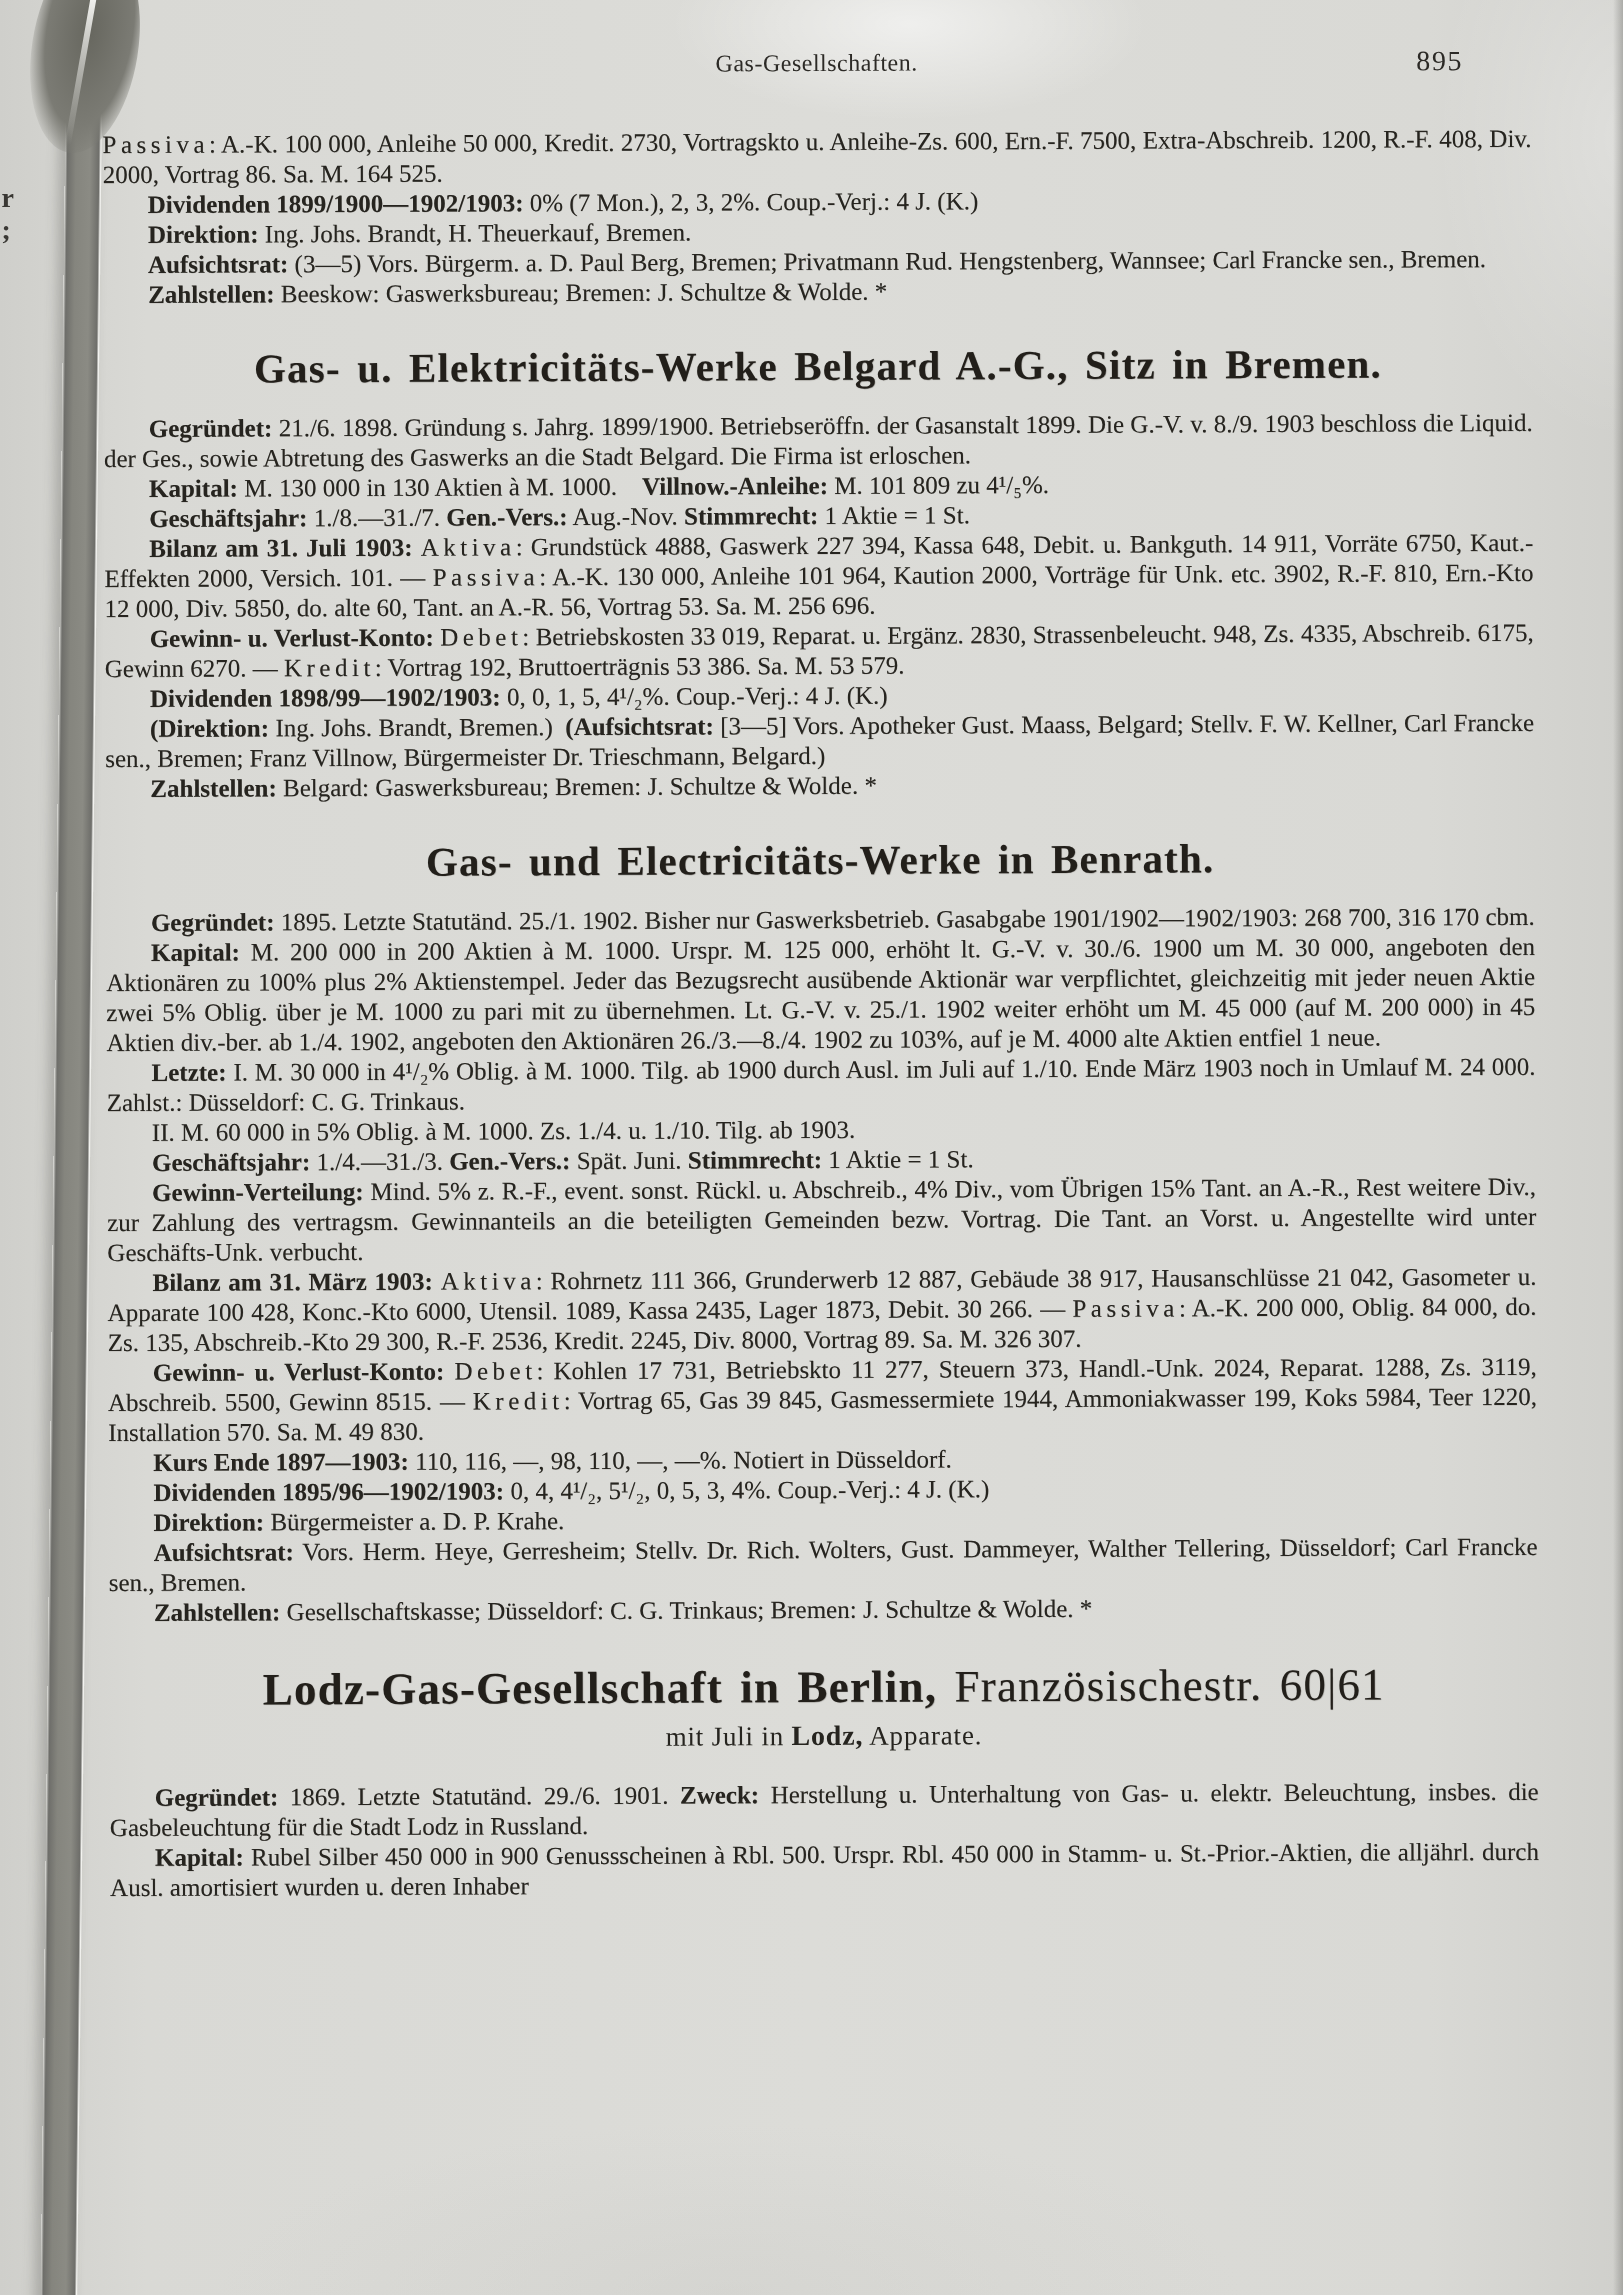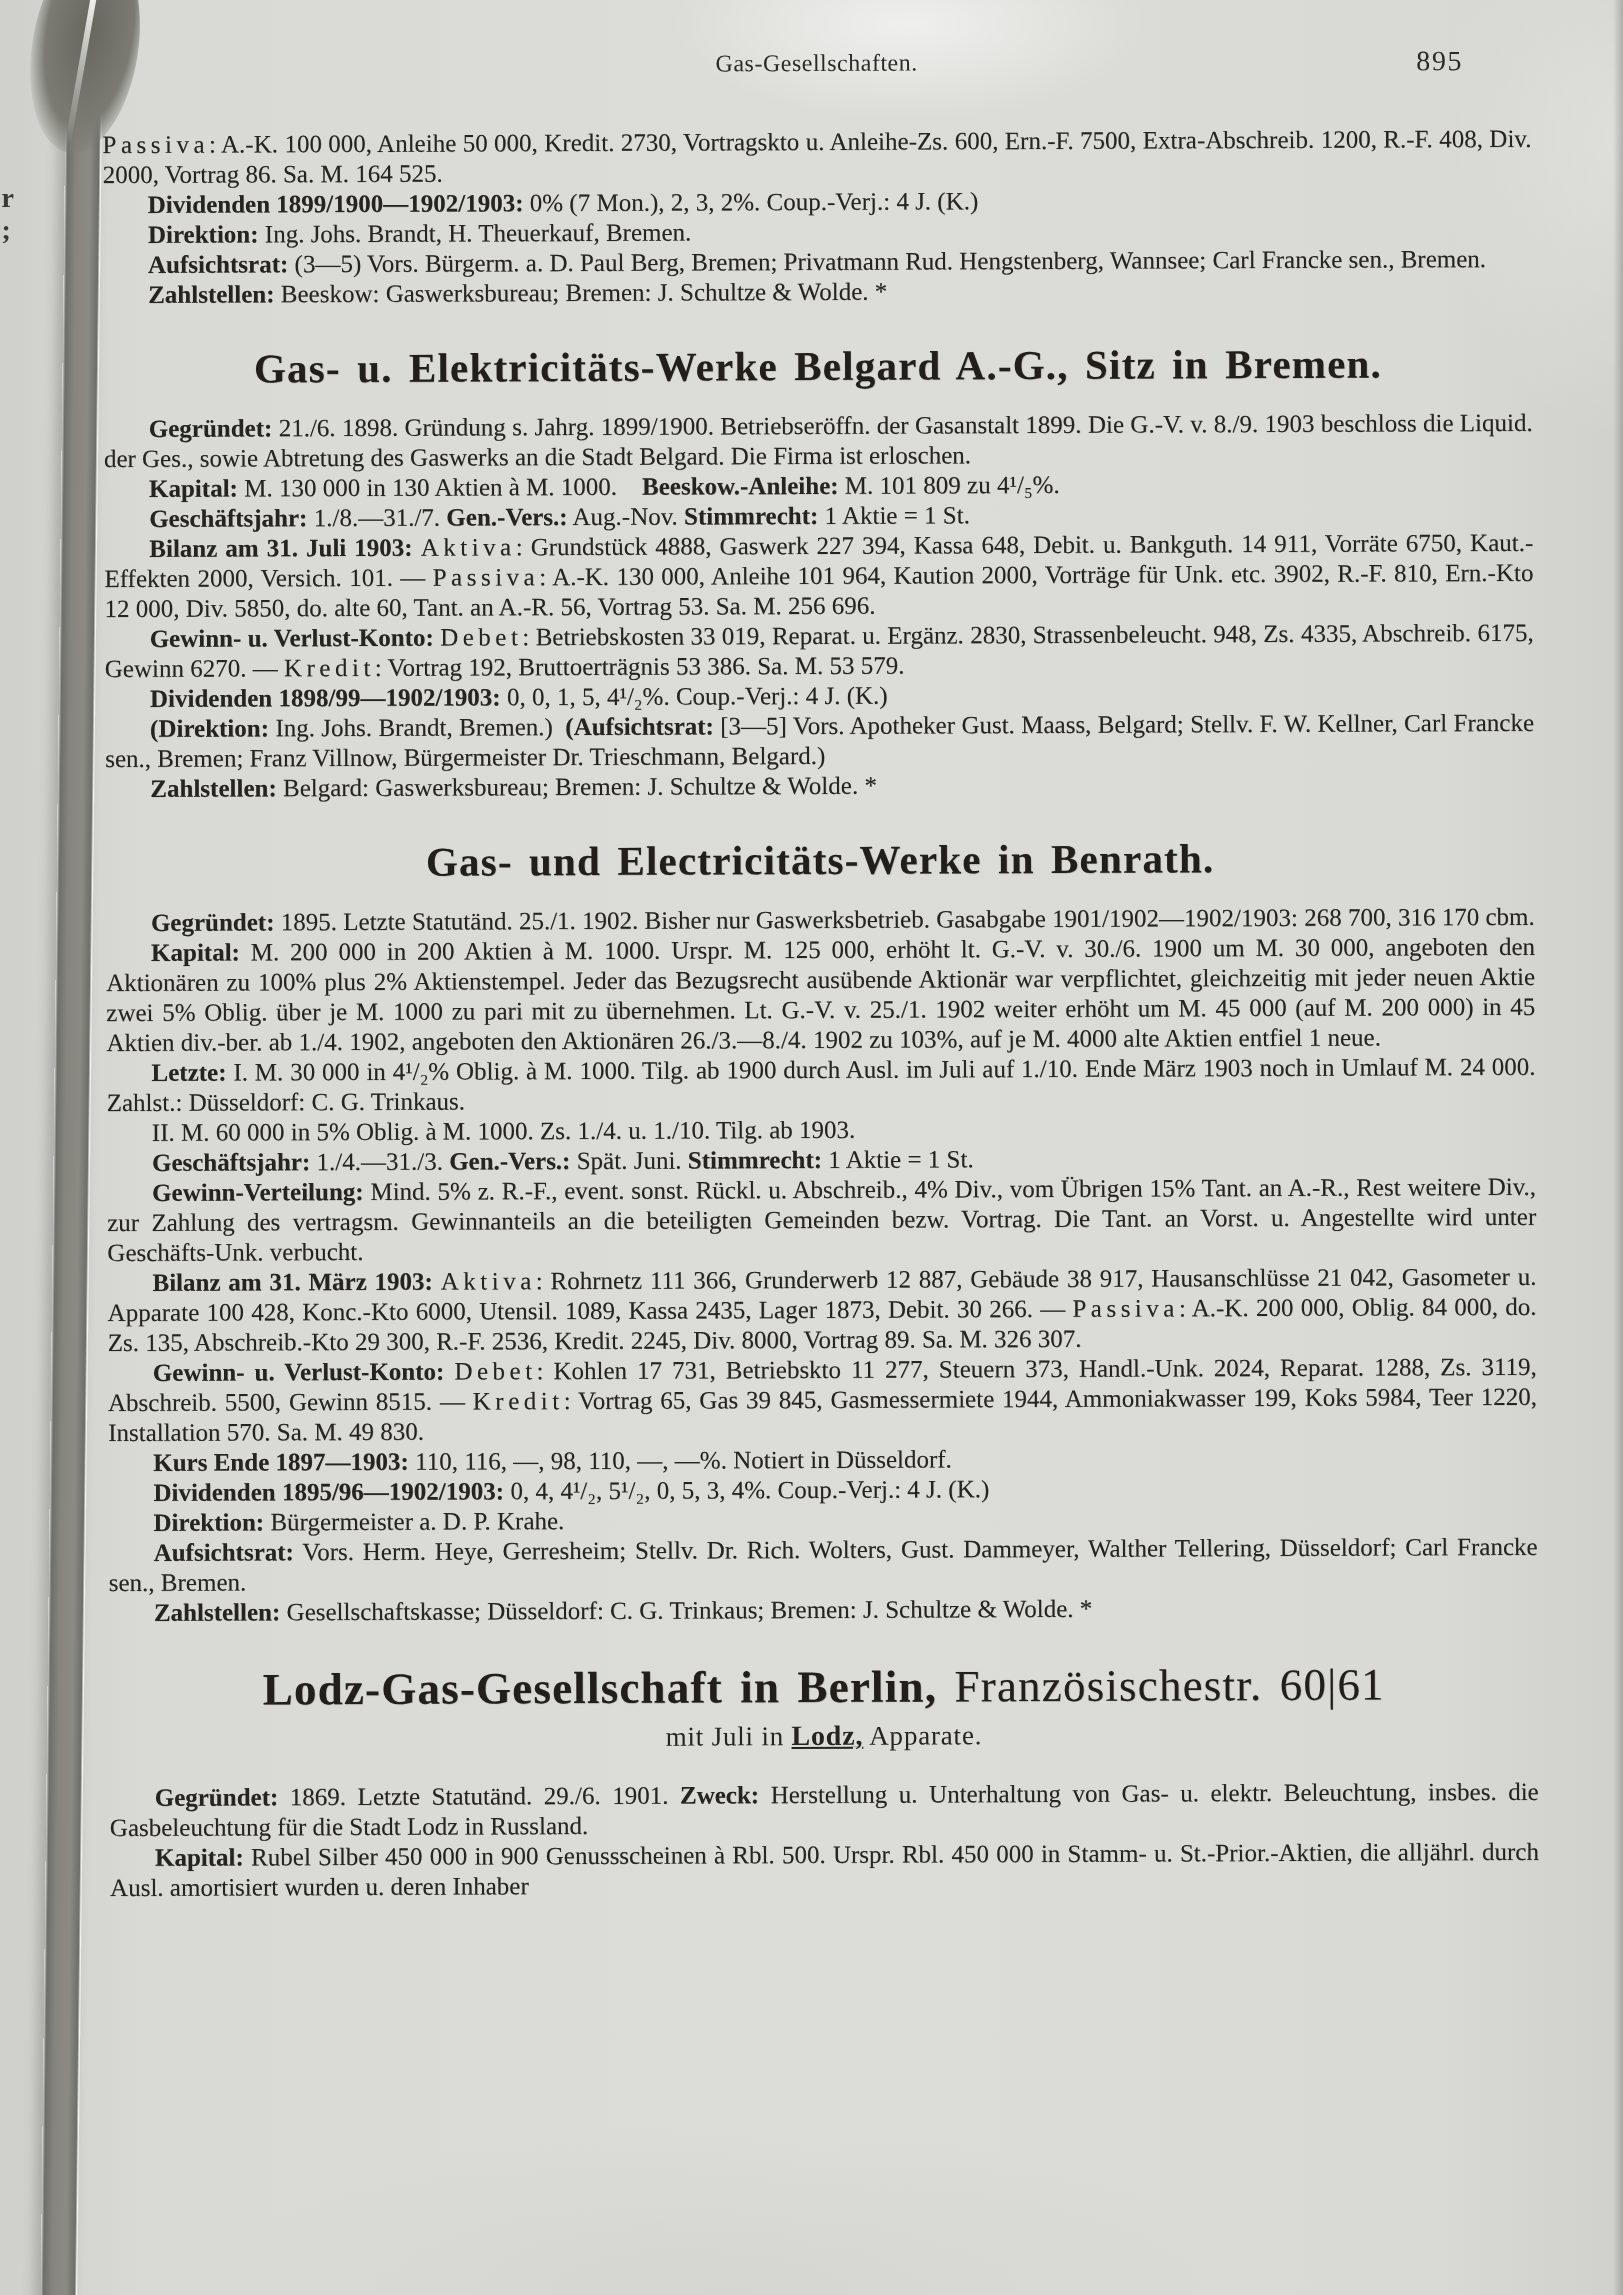--- a/index.html
+++ b/index.html
@@ -52,21 +52,21 @@
   .body-para.indent{text-indent:45px;}
   .run-b{font-weight:bold;}
   .run-sp{letter-spacing:0.18em;}
 
   .section-heading{margin:37px 0 21px;text-align:center;font-weight:bold;
     font-size:41px;line-height:1.12;letter-spacing:1.2px;word-spacing:4.9px;color:#221f1a;
     text-shadow:0.4px 0.4px 0.8px rgba(40,36,30,0.4);}
   .section-heading .run-n{font-weight:normal;}
   section[data-name="company-entry-lodz"] .section-heading{font-size:45px;margin-bottom:8px;}
   .section-subheading{margin:0 0 28px;text-align:center;font-size:27px;letter-spacing:0.8px;}
-  .section-subheading .run-b{font-weight:bold;font-size:28px;text-decoration:underline;}
+  .section-subheading .run-b{font-weight:bold;font-size:28px;}
 </style>
 </head>
 <body>
 
 <div class="page" data-name="scanned-book-page">
   <div class="binding-strip" data-name="book-gutter-shadow"></div>
   <div class="binding-blob" data-name="book-gutter-crease"></div>
   <div class="binding-highlight" data-name="gutter-highlight"></div>
   <div class="right-edge" data-name="paper-right-edge-shadow"></div>
 
@@ -82,21 +82,21 @@
         <section class="company" data-name="company-entry-continuation">
           <p class="body-para" data-name="entry-paragraph"><span class="run-sp" data-name="text-run">Passiva</span><span class="run-n" data-name="text-run">: A.-K. 100 000, Anleihe 50 000, Kredit. 2730, Vortragskto u. Anleihe-Zs. 600, Ern.-F. 7500, Extra-Abschreib. 1200, R.-F. 408, Div. 2000, Vortrag 86. Sa. M. 164 525.</span></p>
           <p class="body-para indent" data-name="entry-paragraph"><span class="run-b" data-name="text-run">Dividenden 1899/1900—1902/1903:</span><span class="run-n" data-name="text-run"> 0% (7 Mon.), 2, 3, 2%. Coup.-Verj.: 4 J. (K.)</span></p>
           <p class="body-para indent" data-name="entry-paragraph"><span class="run-b" data-name="text-run">Direktion:</span><span class="run-n" data-name="text-run"> Ing. Johs. Brandt, H. Theuerkauf, Bremen.</span></p>
           <p class="body-para indent" data-name="entry-paragraph"><span class="run-b" data-name="text-run">Aufsichtsrat:</span><span class="run-n" data-name="text-run"> (3—5) Vors. Bürgerm. a. D. Paul Berg, Bremen; Privatmann Rud. Hengstenberg, Wannsee; Carl Francke sen., Bremen.</span></p>
           <p class="body-para indent" data-name="entry-paragraph"><span class="run-b" data-name="text-run">Zahlstellen:</span><span class="run-n" data-name="text-run"> Beeskow: Gaswerksbureau; Bremen: J. Schultze &amp; Wolde. *</span></p>
         </section>
         <section class="company" data-name="company-entry-belgard">
           <h2 class="section-heading" data-name="company-heading"><span class="run-b" data-name="text-run">Gas- u. Elektricitäts-Werke Belgard A.-G., Sitz in Bremen.</span></h2>
           <p class="body-para indent" data-name="entry-paragraph"><span class="run-b" data-name="text-run">Gegründet:</span><span class="run-n" data-name="text-run"> 21./6. 1898. Gründung s. Jahrg. 1899/1900. Betriebseröffn. der Gasanstalt 1899. Die G.-V. v. 8./9. 1903 beschloss die Liquid. der Ges., sowie Abtretung des Gaswerks an die Stadt Belgard. Die Firma ist erloschen.</span></p>
-          <p class="body-para indent" data-name="entry-paragraph"><span class="run-b" data-name="text-run">Kapital:</span><span class="run-n" data-name="text-run"> M. 130 000 in 130 Aktien à M. 1000. </span><span class="run-b" data-name="text-run">Beeskow.-Anleihe:</span><span class="run-n" data-name="text-run"> M. 101 809 zu 4¹/₅%.</span></p>
+          <p class="body-para indent" data-name="entry-paragraph"><span class="run-b" data-name="text-run">Kapital:</span><span class="run-n" data-name="text-run"> M. 130 000 in 130 Aktien à M. 1000. </span><span class="run-b" data-name="text-run">Villnow.-Anleihe:</span><span class="run-n" data-name="text-run"> M. 101 809 zu 4¹/₅%.</span></p>
           <p class="body-para indent" data-name="entry-paragraph"><span class="run-b" data-name="text-run">Geschäftsjahr:</span><span class="run-n" data-name="text-run"> 1./8.—31./7. </span><span class="run-b" data-name="text-run">Gen.-Vers.:</span><span class="run-n" data-name="text-run"> Aug.-Nov. </span><span class="run-b" data-name="text-run">Stimmrecht:</span><span class="run-n" data-name="text-run"> 1 Aktie = 1 St.</span></p>
           <p class="body-para indent" data-name="entry-paragraph"><span class="run-b" data-name="text-run">Bilanz am 31. Juli 1903:</span><span class="run-n" data-name="text-run"> </span><span class="run-sp" data-name="text-run">Aktiva</span><span class="run-n" data-name="text-run">: Grundstück 4888, Gaswerk 227 394, Kassa 648, Debit. u. Bankguth. 14 911, Vorräte 6750, Kaut.-Effekten 2000, Versich. 101. — </span><span class="run-sp" data-name="text-run">Passiva</span><span class="run-n" data-name="text-run">: A.-K. 130 000, Anleihe 101 964, Kaution 2000, Vorträge für Unk. etc. 3902, R.-F. 810, Ern.-Kto 12 000, Div. 5850, do. alte 60, Tant. an A.-R. 56, Vortrag 53. Sa. M. 256 696.</span></p>
           <p class="body-para indent" data-name="entry-paragraph"><span class="run-b" data-name="text-run">Gewinn- u. Verlust-Konto:</span><span class="run-n" data-name="text-run"> </span><span class="run-sp" data-name="text-run">Debet</span><span class="run-n" data-name="text-run">: Betriebskosten 33 019, Reparat. u. Ergänz. 2830, Strassenbeleucht. 948, Zs. 4335, Abschreib. 6175, Gewinn 6270. — </span><span class="run-sp" data-name="text-run">Kredit</span><span class="run-n" data-name="text-run">: Vortrag 192, Bruttoerträgnis 53 386. Sa. M. 53 579.</span></p>
           <p class="body-para indent" data-name="entry-paragraph"><span class="run-b" data-name="text-run">Dividenden 1898/99—1902/1903:</span><span class="run-n" data-name="text-run"> 0, 0, 1, 5, 4¹/₂%. Coup.-Verj.: 4 J. (K.)</span></p>
           <p class="body-para indent" data-name="entry-paragraph"><span class="run-b" data-name="text-run">(Direktion:</span><span class="run-n" data-name="text-run"> Ing. Johs. Brandt, Bremen.) </span><span class="run-b" data-name="text-run">(Aufsichtsrat:</span><span class="run-n" data-name="text-run"> [3—5] Vors. Apotheker Gust. Maass, Belgard; Stellv. F. W. Kellner, Carl Francke sen., Bremen; Franz Villnow, Bürgermeister Dr. Trieschmann, Belgard.)</span></p>
           <p class="body-para indent" data-name="entry-paragraph"><span class="run-b" data-name="text-run">Zahlstellen:</span><span class="run-n" data-name="text-run"> Belgard: Gaswerksbureau; Bremen: J. Schultze &amp; Wolde. *</span></p>
         </section>
         <section class="company" data-name="company-entry-benrath">
           <h2 class="section-heading" data-name="company-heading"><span class="run-b" data-name="text-run">Gas- und Electricitäts-Werke in Benrath.</span></h2>
           <p class="body-para indent" data-name="entry-paragraph"><span class="run-b" data-name="text-run">Gegründet:</span><span class="run-n" data-name="text-run"> 1895. Letzte Statutänd. 25./1. 1902. Bisher nur Gaswerksbetrieb. Gasabgabe 1901/1902—1902/1903: 268 700, 316 170 cbm.</span></p>

